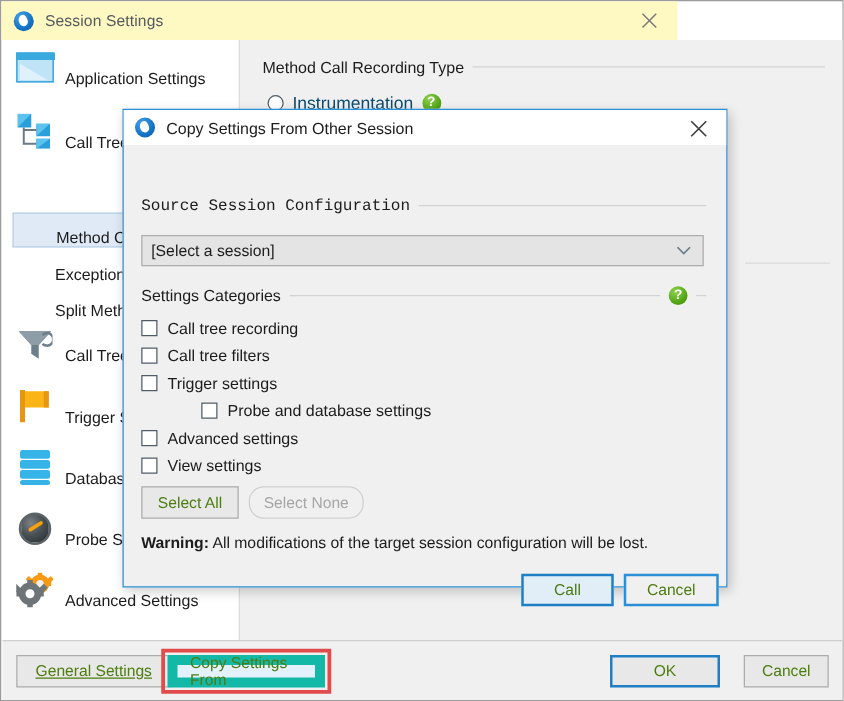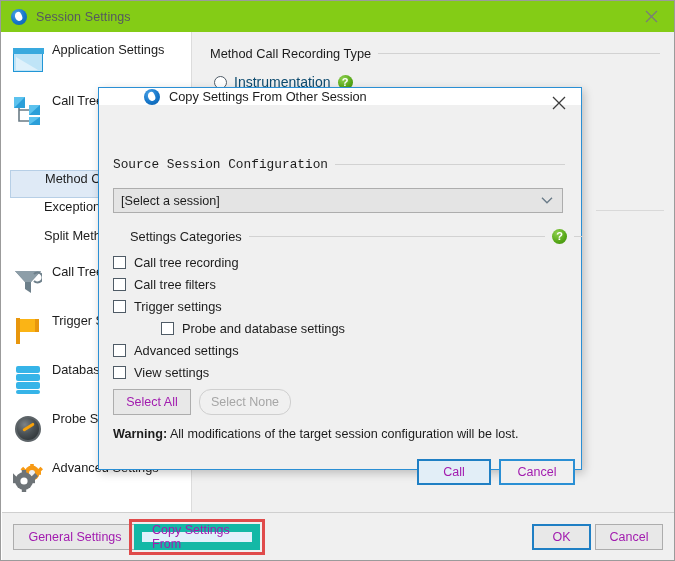--- a/index.html
+++ b/index.html
@@ -15,22 +15,22 @@
     width: 675px; height: 561px;
     background: #ffffff;
     border: 1px solid #9b9b9b;
     box-sizing: border-box;
     overflow: hidden;
   }
 
   
   .titlebar {
     position: absolute; left: 0; top: 0;
-    width: 673px; height: 31px;
-    background: #84cc16;
+    width: 541px; height: 31px;
+    background: #fef9c3;
     display: flex; align-items: center;
   }
   .tb-icon {
     width: 16px; height: 16px; margin-left: 10px; margin-right: 9px;
     border-radius: 50%;
     background: radial-gradient(circle at 35% 30%, #4aa3e8 0%, #1575c8 55%, #0c5ea8 100%);
     position: relative; flex: none;
   }
   .tb-icon::after {
     content: "";
@@ -66,21 +66,21 @@
   .main-panel {
     position: absolute; left: 190px; top: 0;
     width: 482px; height: 480px;
     background: #f0f0f0;
   }
 
   
   .nav-item {
     position: absolute;
     left: 8px; width: 176px; height: 28px;
-    display: flex; align-items: flex-start;
+    display: flex; align-items: flex-end;
     box-sizing: border-box;
   }
   .nav-item.selected {
     background: #dfeaf6;
     border: 1px solid #b7cfe6;
   }
   .nav-label {
     font-size: 12.8px; color: #1c1c1c; white-space: nowrap;
   }
   .nav-item .ico { width: 34px; height: 34px; flex:none; position: relative; margin-right: 8px;}
@@ -146,21 +146,21 @@
     background: #f0f0f0;
     border-top: 1px solid #cfcfcf;
   }
   .btn {
     position: absolute;
     height: 26px;
     background: #e8e8e8;
     border: 1px solid #adadad;
     box-sizing: border-box;
     font-size: 12.5px;
-    color: #a21caf;
+    color: #4d7c0f;
     display: flex; align-items: center; justify-content: center;
     font-family: "Liberation Sans", sans-serif;
     padding: 0 10px;
   }
   .btn.focused {
     background: #e2f1fb;
     border: 8px solid #14b8a6;
   }
   .btn.primary-ok {
     background: #e8e8e8;
@@ -177,23 +177,23 @@
   .dialog {
     position: absolute;
     left: 97px; top: 86px;
     width: 484px; height: 383px;
     background: #f0f0f0;
     border: 1px solid #2a8fd4;
     box-sizing: border-box;
     box-shadow: 2px 3px 9px rgba(0,0,0,.22);
   }
   .dlg-title {
-    position: absolute; left: 0; top: 0; right: 0; height: 17px;
-    background: #ffffff;
-    display: flex; align-items: center; padding-left: 36px;
+    position: absolute; left: 0; top: 0; right: 0; height: 28px;
+    background: #ffffff;
+    display: flex; align-items: center;
   }
   .dlg-title .tb-icon { margin-left: 9px; margin-right: 9px; }
   .dlg-title-text { font-size: 12.8px; color: #1c1c1c; }
   .dlg-close {
     position: absolute; right: 0; top: 0; width: 44px; height: 30px;
     display: flex; align-items: center; justify-content: center;
     color: #3c3c3c;
   }
   .dlg-body { position: absolute; left:0; top:31px; right:0; bottom:0; }
 
@@ -355,24 +355,24 @@
         <span class="radio"></span>
         <span class="radio-label">Instrumentation</span>
         <span class="help-badge">?</span>
       </div>
 
       <div class="hr-line" style="left:404px; top:178px; width:68px;"></div>
     </div>
   </div>
 
   <div class="bottombar">
-    <div class="btn" style="left:11px; top:11px; width:124px;">General Settings</div>
+    <div class="btn" style="left:11px; top:11px; width:124px;text-decoration:underline;">General Settings</div>
     <div class="btn focused" style="left:132px; top:11px; width:126px;">Copy Settings From</div>
     <div class="redbox" style="left:127px; top:6px; width:136px; height:36px;"></div>
-    <div class="btn primary-ok" style="left:530px; top:11px; width:59px;">OK</div>
+    <div class="btn primary-ok" style="left:486px; top:11px; width:88px;">OK</div>
     <div class="btn" style="left:593px; top:11px; width:68px;">Cancel</div>
   </div>
 
   <div class="dialog">
     <div class="dlg-title">
       <div class="tb-icon"></div>
       <div class="dlg-title-text">Copy Settings From Other Session</div>
       <div class="dlg-close">
         <svg width="14" height="14" viewBox="0 0 14 14">
             <path d="M1 1 L13 13 M13 1 L1 13" stroke="#3c3c3c" stroke-width="1.3" fill="none"></path>
@@ -389,21 +389,21 @@
 
       <div class="combo">
         <span>[Select a session]</span>
         <span class="chev">
           <svg width="12" height="8" viewBox="0 0 12 8">
               <path d="M1 1.5 L6 6.5 L11 1.5" stroke="#6b7c89" stroke-width="1.4" fill="none"></path>
             </svg>
         </span>
       </div>
 
-      <div class="group-title-row" style="left:14px; top:110px; width:452px;margin-left:17px;">
+      <div class="group-title-row" style="left:14px; top:110px; width:452px;">
         <span class="group-title">Settings Categories</span>
         <span class="group-line"></span>
         <span class="help-badge">?</span>
         <span class="group-line" style="flex:0 0 8px;"></span>
       </div>
 
       <div class="chk-row" style="top:136px;">
         <span class="chk"></span>
         <span class="chk-label">Call tree recording</span>
       </div>

